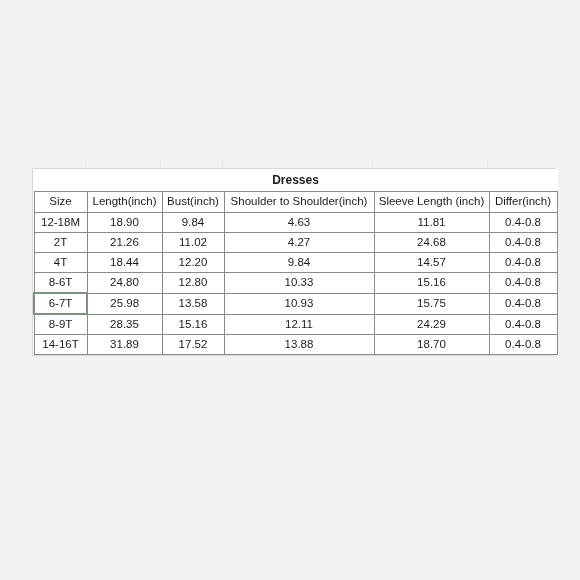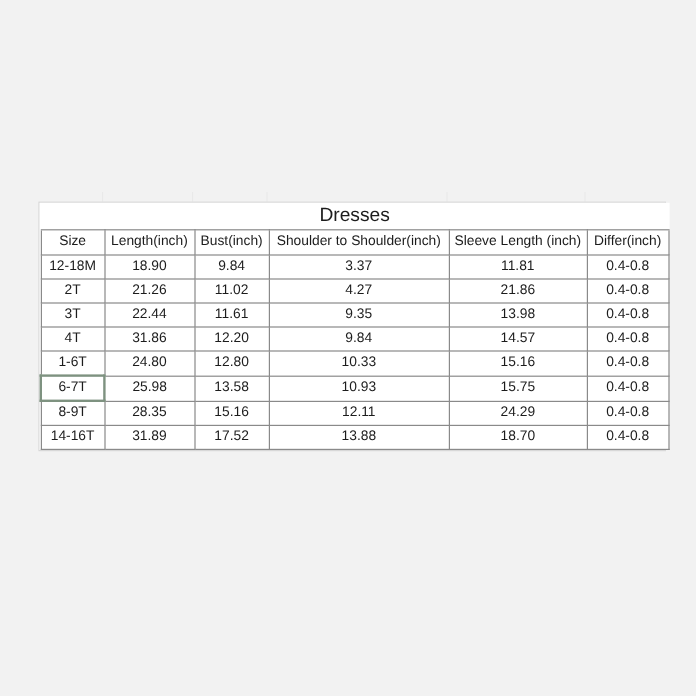--- a/index.html
+++ b/index.html
@@ -71,23 +71,24 @@
     height: 19px;
     padding: 0 2px;
     white-space: nowrap;
     overflow: hidden;
   }
 
   
   table.size-chart tr.title-row td {
     border: none;
     border-bottom: 1px solid #8a8a8a;
-    font-size: 16px;
+    font-size: 12px;
     height: 22px;
     color: #1c1c1c;
+    font-weight: bold;
   }
 
   table.size-chart tr.header-row th {
     font-size: 11.5px;
     height: 20px;
   }
 
   
   table.size-chart td.cell-selected {
     border: 2px solid #7e9280;
@@ -134,50 +135,42 @@
         <th>Length(inch)</th>
         <th>Bust(inch)</th>
         <th>Shoulder to Shoulder(inch)</th>
         <th>Sleeve Length (inch)</th>
         <th>Differ(inch)</th>
       </tr>
     <tr>
           <td>12-18M</td>
           <td>18.90</td>
           <td>9.84</td>
-          <td>3.37</td>
+          <td>4.63</td>
           <td>11.81</td>
           <td>0.4-0.8</td>
         </tr>
         <tr>
           <td>2T</td>
           <td>21.26</td>
           <td>11.02</td>
           <td>4.27</td>
-          <td>21.86</td>
-          <td>0.4-0.8</td>
-        </tr>
-        <tr>
-          <td>3T</td>
-          <td>22.44</td>
-          <td>11.61</td>
-          <td>9.35</td>
-          <td>13.98</td>
+          <td>24.68</td>
           <td>0.4-0.8</td>
         </tr>
         <tr>
           <td>4T</td>
-          <td>31.86</td>
+          <td>18.44</td>
           <td>12.20</td>
           <td>9.84</td>
           <td>14.57</td>
           <td>0.4-0.8</td>
         </tr>
         <tr>
-          <td>1-6T</td>
+          <td>8-6T</td>
           <td>24.80</td>
           <td>12.80</td>
           <td>10.33</td>
           <td>15.16</td>
           <td>0.4-0.8</td>
         </tr>
         <tr>
           <td class="cell-selected">6-7T</td>
           <td>25.98</td>
           <td>13.58</td>

